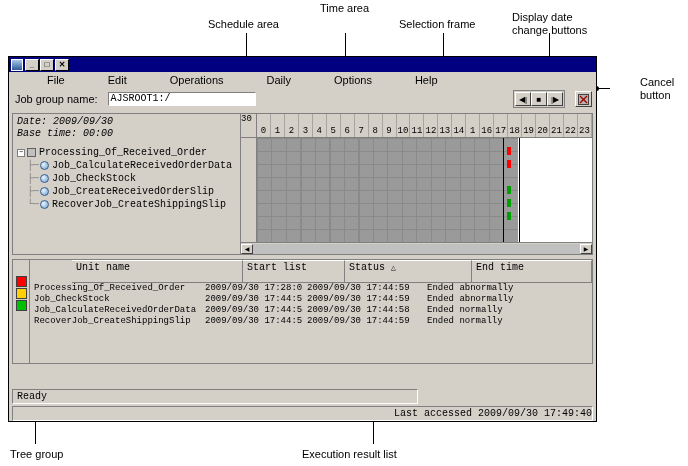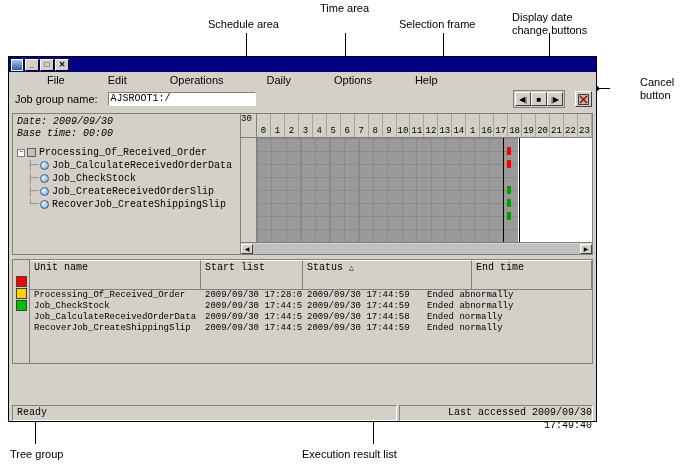--- a/index.html
+++ b/index.html
@@ -317,21 +317,21 @@
     flex-direction: column;
     align-items: center;
   }
   .lamp {
     width: 11px; height: 11px;
     border: 1px solid #404040;
     box-sizing: border-box;
     margin-bottom: 1px;
   }
   .table-wrap { flex: 1 1 auto; display: flex; flex-direction: column; }
-  .thead { display: flex; height: 30px; background: #d4d0c8; }
+  .thead { display: flex; height: 23px; background: #d4d0c8; margin-left: 42px; }
   .thead .cell {
     border-right: 1px solid #808080;
     border-bottom: 1px solid #808080;
     border-top: 1px solid #fff;
     box-sizing: border-box;
     font-size: 10px;
     line-height: 13px;
     padding-left: 4px;
     font-family: "Liberation Mono", monospace;
     position: relative;
@@ -348,24 +348,25 @@
     overflow: hidden;
   }
   .c0 { width: 171px; }
   .c1 { width: 102px; }
   .c2 { width: 120px; }
   .c3 { flex: 1 1 auto; }
 
   
   .statusbar {
     position: absolute;
-    left: 3px; bottom: 0;
+    left: 3px; bottom: 16px;
     width: 581px; height: 16px;
     display: flex;
     gap: 2px;
+    flex-direction: column;
   }
   .sb-panel {
     background: #d4d0c8;
     border: 1px solid #808080;
     border-right-color: #fff;
     border-bottom-color: #fff;
     box-sizing: border-box;
     font-size: 10px;
     line-height: 13px;
     padding-left: 4px;

